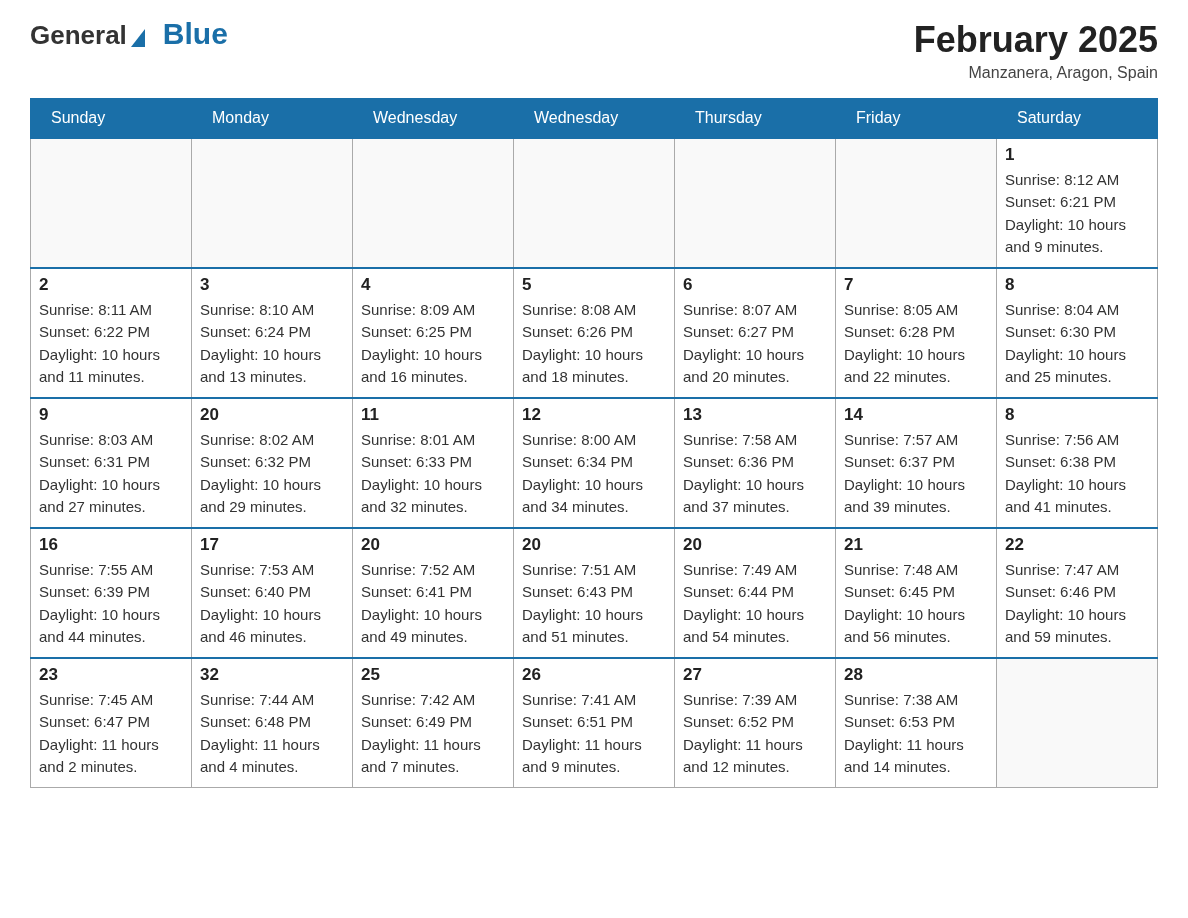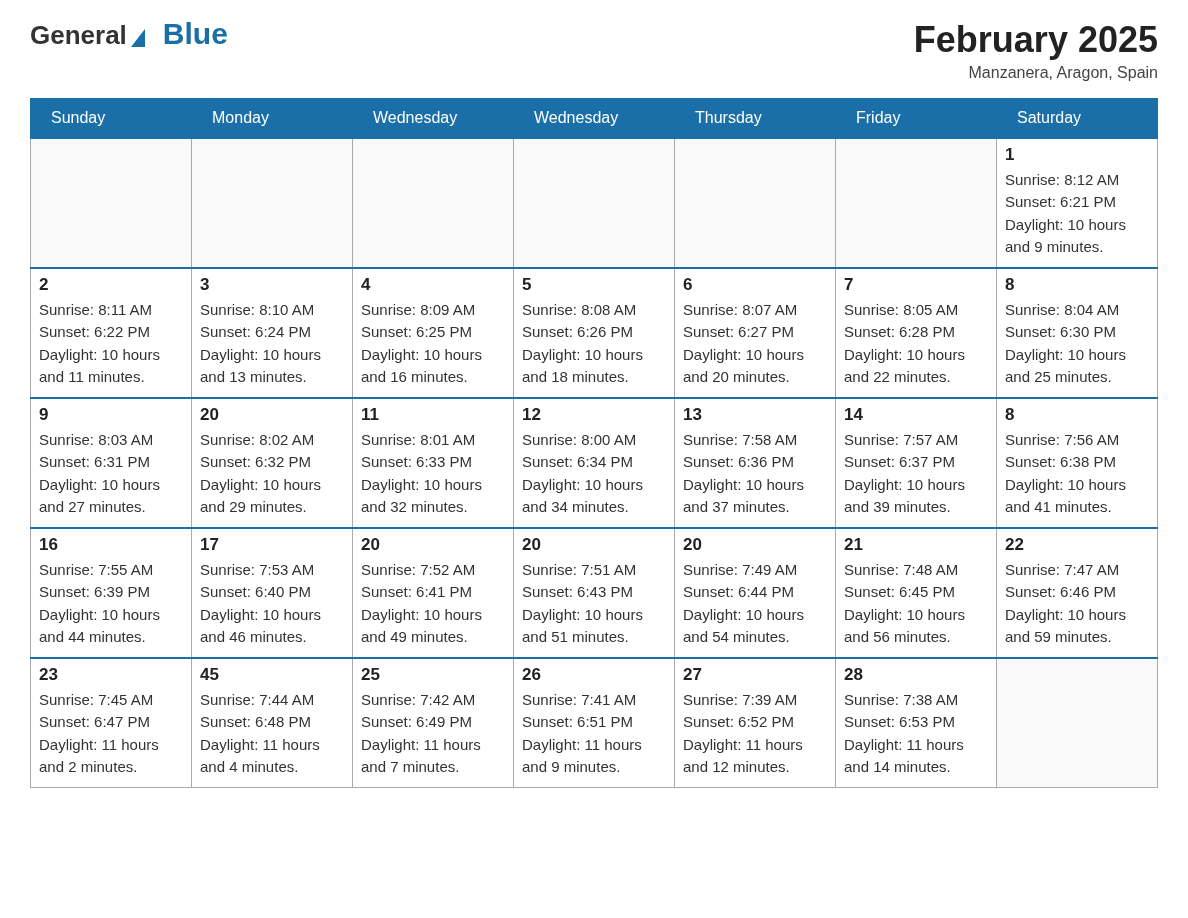--- a/index.html
+++ b/index.html
@@ -230,21 +230,21 @@
           <div class="day-number">22</div>
           <div class="day-info">Sunrise: 7:47 AM<br>Sunset: 6:46 PM<br>Daylight: 10 hours and 59 minutes.</div>
         </td>
       </tr>
       <tr class="week-row">
         <td>
           <div class="day-number">23</div>
           <div class="day-info">Sunrise: 7:45 AM<br>Sunset: 6:47 PM<br>Daylight: 11 hours and 2 minutes.</div>
         </td>
         <td>
-          <div class="day-number">45</div>
+          <div class="day-number">32</div>
           <div class="day-info">Sunrise: 7:44 AM<br>Sunset: 6:48 PM<br>Daylight: 11 hours and 4 minutes.</div>
         </td>
         <td>
           <div class="day-number">25</div>
           <div class="day-info">Sunrise: 7:42 AM<br>Sunset: 6:49 PM<br>Daylight: 11 hours and 7 minutes.</div>
         </td>
         <td>
           <div class="day-number">26</div>
           <div class="day-info">Sunrise: 7:41 AM<br>Sunset: 6:51 PM<br>Daylight: 11 hours and 9 minutes.</div>
         </td>

